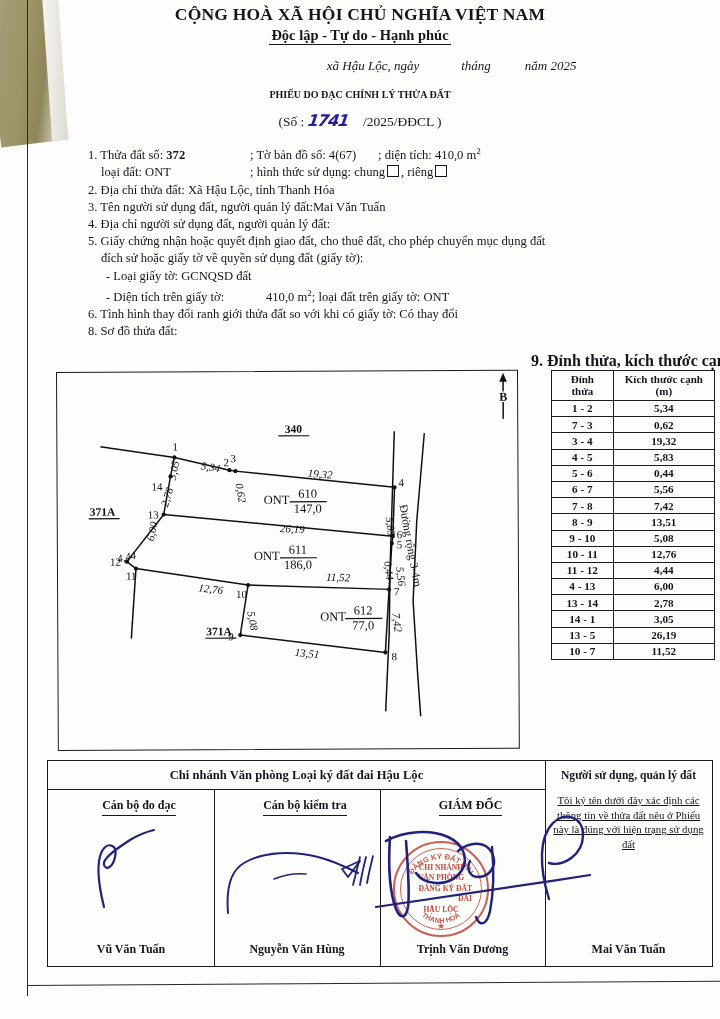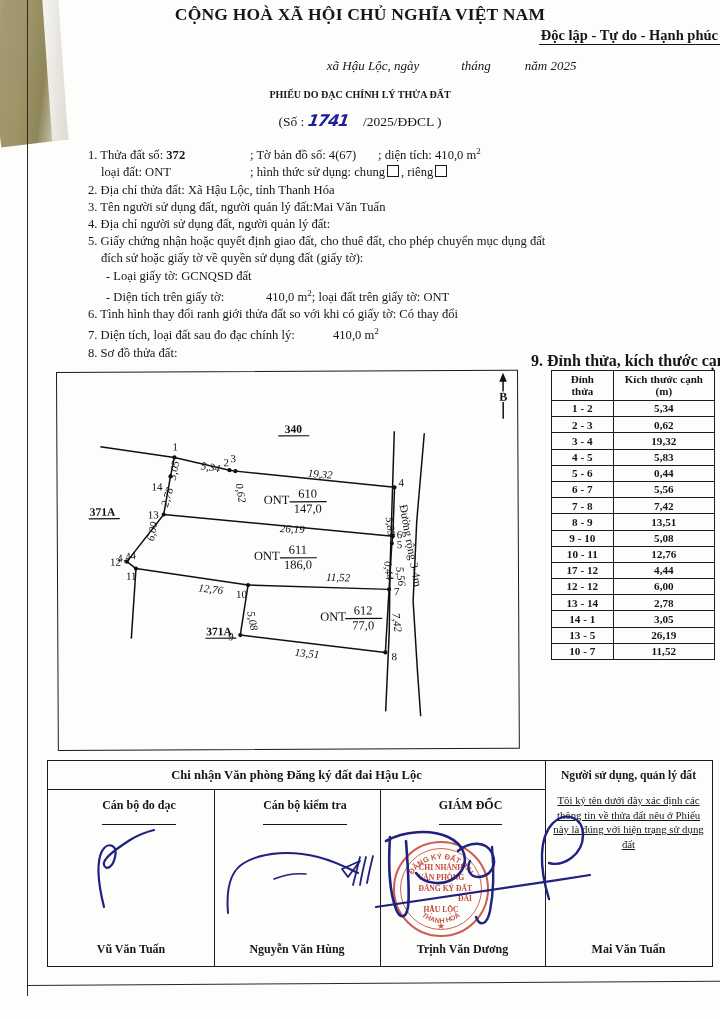--- a/index.html
+++ b/index.html
@@ -19,21 +19,21 @@
      background:linear-gradient(95deg,#f6f5f1,#dedbd2);transform:rotate(3deg);}
 
   
   .scanframe{position:absolute;left:27px;top:-4px;width:1px;height:1000px;background:#2a2a2a;}
   .scanframe-b{position:absolute;left:27px;top:985px;width:693px;height:1px;background:#2a2a2a;
      transform:rotate(-0.35deg);transform-origin:left center;}
 
   
   .natitle{position:absolute;left:0;right:0;top:4px;text-align:center;
      font-weight:bold;font-size:17.5px;letter-spacing:.2px;}
-  .motto{position:absolute;left:0;right:0;top:27px;text-align:right;
+  .motto{position:absolute;left:0;right:0;top:27px;text-align:center;
      font-weight:bold;font-size:14.5px;}
   .motto span{border-bottom:1.3px solid #16161a;padding:0 2px 1px;}
   .dateline{position:absolute;left:0;right:0;top:58px;text-align:center;
      font-style:italic;font-size:13px;}
   .dateline i{font-style:italic;}
   .dateline .gap1{display:inline-block;width:42px;}
   .dateline .gap2{display:inline-block;width:34px;}
   .doctitle{position:absolute;left:0;right:0;top:89px;text-align:center;
      font-weight:bold;font-size:10px;}
   .docnum{position:absolute;left:0;right:0;top:111px;text-align:center;font-size:13.5px;}
@@ -77,21 +77,21 @@
      font-weight:bold;font-size:12.6px;}
   .foot .owner-h{position:absolute;left:497px;top:0;right:0;height:28px;
      display:flex;align-items:center;justify-content:center;
      font-weight:bold;font-size:11.6px;}
   .foot .c{position:absolute;top:28px;bottom:0;border-right:1.3px solid #1b1b1b;}
   .foot .c1{left:0;width:166px;}
   .foot .c2{left:166px;width:166px;}
   .foot .c3{left:332px;width:165px;}
   .foot .c4{left:497px;right:0;border-right:none;}
   .foot .chead{text-align:center;margin-top:9px;font-weight:bold;font-size:12px;}
-  .foot .chead span{border-bottom:1.2px solid #16161a;padding-bottom:12px;margin-left:16px;}
+  .foot .chead span{border-bottom:1.2px solid #16161a;padding-bottom:3px;margin-left:16px;}
   .foot .cname{position:absolute;left:0;right:0;bottom:9px;text-align:center;
      font-weight:bold;font-size:12px;}
   .foot .ownertext{font-size:10.8px;line-height:14.5px;text-align:center;padding:4px 8px 0;text-decoration:underline;}
 
   
   .stamp{position:absolute;left:13px;top:52px;width:96px;height:96px;}
   .stamp .ring{position:absolute;inset:0;border:2.2px solid #c0392b;border-radius:50%;opacity:.82;}
   .stamp .ring2{position:absolute;inset:7px;border:1.4px solid #c0392b;border-radius:50%;opacity:.8;}
   .stamp .inner{position:absolute;inset:17px;display:flex;flex-direction:column;
      align-items:center;justify-content:center;color:#c0392b;font-weight:bold;
@@ -151,24 +151,20 @@
     </div>
     <div class="ln"><span>5. Giấy chứng nhận hoặc quyết định giao đất, cho thuê đất, cho phép chuyển mục dụng đất</span></div>
     <div class="ln ind"><span>đích sử hoặc giấy tờ về quyền sử dụng đất (giấy tờ):</span></div>
     <div class="ln ind2"><span>- Loại giấy tờ: GCNQSD đất</span></div>
     <div class="ln ind2">
       <span class="col2" style="width:160px;"><span>- Diện tích trên giấy tờ:</span></span><span>410,0</span>
       <span>m</span><span class="sup">2</span><span>; loại đất trên giấy tờ:</span>
       <span>ONT</span>
     </div>
     <div class="ln"><span>6. Tình hình thay đổi ranh giới thửa đất so với khi có giấy tờ: Có thay đổi</span></div>
-    <div class="ln">
-      <span class="col2" style="width:245px;"><span>7. Diện tích, loại đất sau đo đạc chính lý:</span></span><span>410,0</span>
-      <span>m</span><span class="sup">2</span>
-    </div>
     <div class="ln"><span>8. Sơ đồ thửa đất:</span></div>
   </div>
 
   <div class="sec9">9. Đỉnh thửa, kích thước cạnh</div>
 
   <div class="diagbox diagbox-skew">
     <svg class="diagsvg" width="460" height="377" viewBox="0 0 460 377">
       <g stroke="#101010" fill="none" stroke-width="1.5">
 
         <path d="M337,60 L332,200 L331,260 L327,340"></path>
@@ -292,21 +288,21 @@
           <span>Kích thước cạnh</span><br><span>(m)</span>
         </th>
       </tr>
     </thead>
     <tbody>
         <tr>
           <td class="k">1 - 2</td>
           <td class="v">5,34</td>
         </tr>
         <tr>
-          <td class="k">2 - 3</td>
+          <td class="k">7 - 3</td>
           <td class="v">0,62</td>
         </tr>
         <tr>
           <td class="k">3 - 4</td>
           <td class="v">19,32</td>
         </tr>
         <tr>
           <td class="k">4 - 5</td>
           <td class="v">5,83</td>
         </tr>
@@ -328,25 +324,25 @@
         </tr>
         <tr>
           <td class="k">9 - 10</td>
           <td class="v">5,08</td>
         </tr>
         <tr>
           <td class="k">10 - 11</td>
           <td class="v">12,76</td>
         </tr>
         <tr>
-          <td class="k">17 - 12</td>
+          <td class="k">11 - 12</td>
           <td class="v">4,44</td>
         </tr>
         <tr>
-          <td class="k">12 - 12</td>
+          <td class="k">4 - 13</td>
           <td class="v">6,00</td>
         </tr>
         <tr>
           <td class="k">13 - 14</td>
           <td class="v">2,78</td>
         </tr>
         <tr>
           <td class="k">14 - 1</td>
           <td class="v">3,05</td>
         </tr>
@@ -355,21 +351,21 @@
           <td class="v">26,19</td>
         </tr>
         <tr>
           <td class="k">10 - 7</td>
           <td class="v">11,52</td>
         </tr>
       </tbody>
   </table>
 
   <div class="foot">
-    <div class="branch">Chi nhận Văn phòng Đăng ký đất đai Hậu Lộc</div>
+    <div class="branch">Chi nhánh Văn phòng Loại ký đất đai Hậu Lộc</div>
     <div class="owner-h">Người sử dụng, quản lý đất</div>
 
     <div class="c c1">
       <div class="chead"><span>Cán bộ đo đạc</span></div>
       <svg class="sig" style="left:20px;top:30px;" width="110" height="95">
         <path class="sigink" stroke-width="2.2" d="M36,88 C30,64 28,44 34,32 C40,22 50,26 47,38 C45,48 38,52 36,46 C34,40 48,30 62,21 C70,16 78,13 86,11"></path>
       </svg>
       <div class="cname">Vũ Văn Tuấn</div>
     </div>
 

